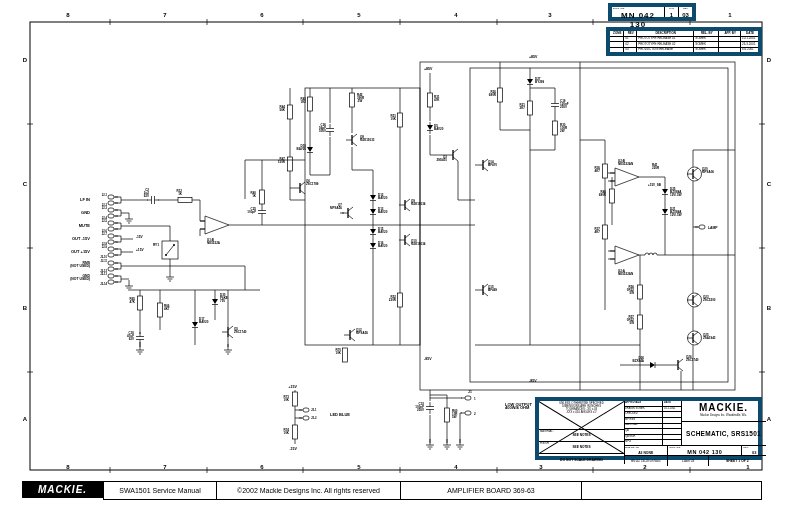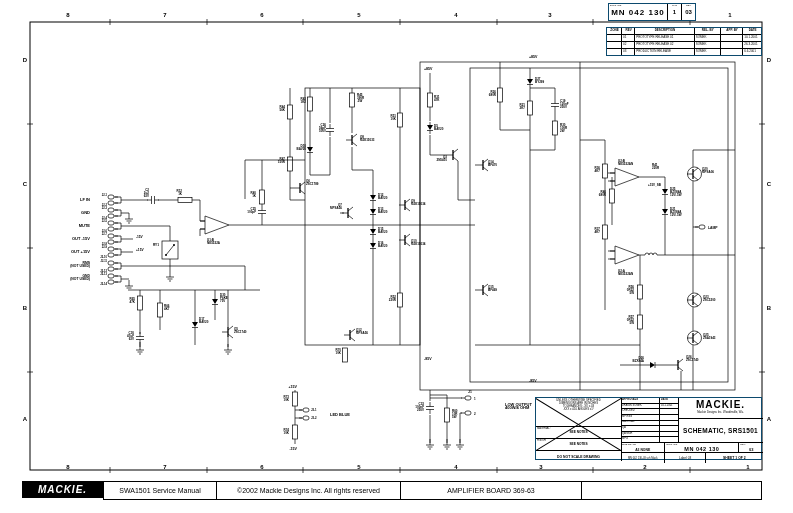--- a/index.html
+++ b/index.html
@@ -1,19 +1,19 @@
 <!DOCTYPE html>
 <html><head>
 <meta charset="utf-8">
 <style>
   html,body{margin:0;padding:0;background:#e8e8e8}
   .page{position:relative;width:793px;height:513px;background:#fff;font-family:"Liberation Sans",sans-serif;color:#000;overflow:hidden}
   svg text{font-family:"Liberation Sans",sans-serif}
   .abs{position:absolute;box-sizing:border-box}
-  .bb{border:1px solid #0c4a6e;background:#fff}
+  .bb{border:4px solid #0c4a6e;background:#fff}
   .tiny{font-size:3px;line-height:1.05}
   .t26{font-size:2.6px;line-height:1.05}
   .t28{font-size:2.8px;line-height:1.05}
   .cntr{display:flex;align-items:center;justify-content:center;text-align:center}
   
   #topblock{left:608px;top:3px;width:88px;height:18px;display:flex}
   #topblock .dwg{flex:1;position:relative}
   #topblock .dwg .lab{position:absolute;left:1px;top:0;font-size:2.5px}
   #topblock .dwg .val{position:absolute;left:0;right:0;top:4px;text-align:center;font-size:8px;font-weight:bold;letter-spacing:1px}
   #topblock .sc{width:13px;border-left:1px solid #000;position:relative}

